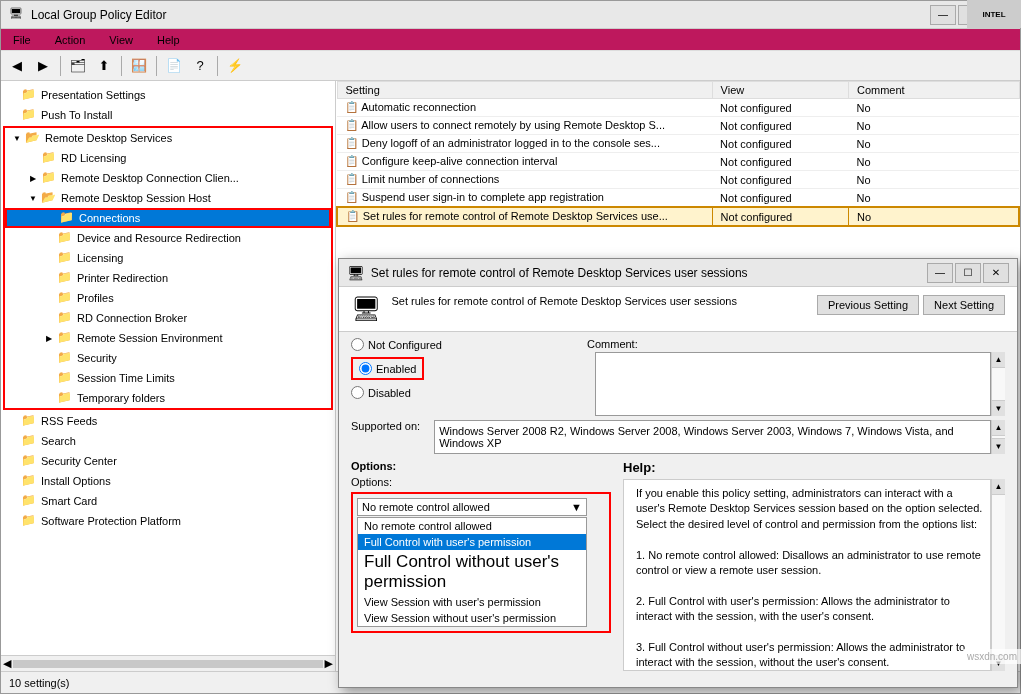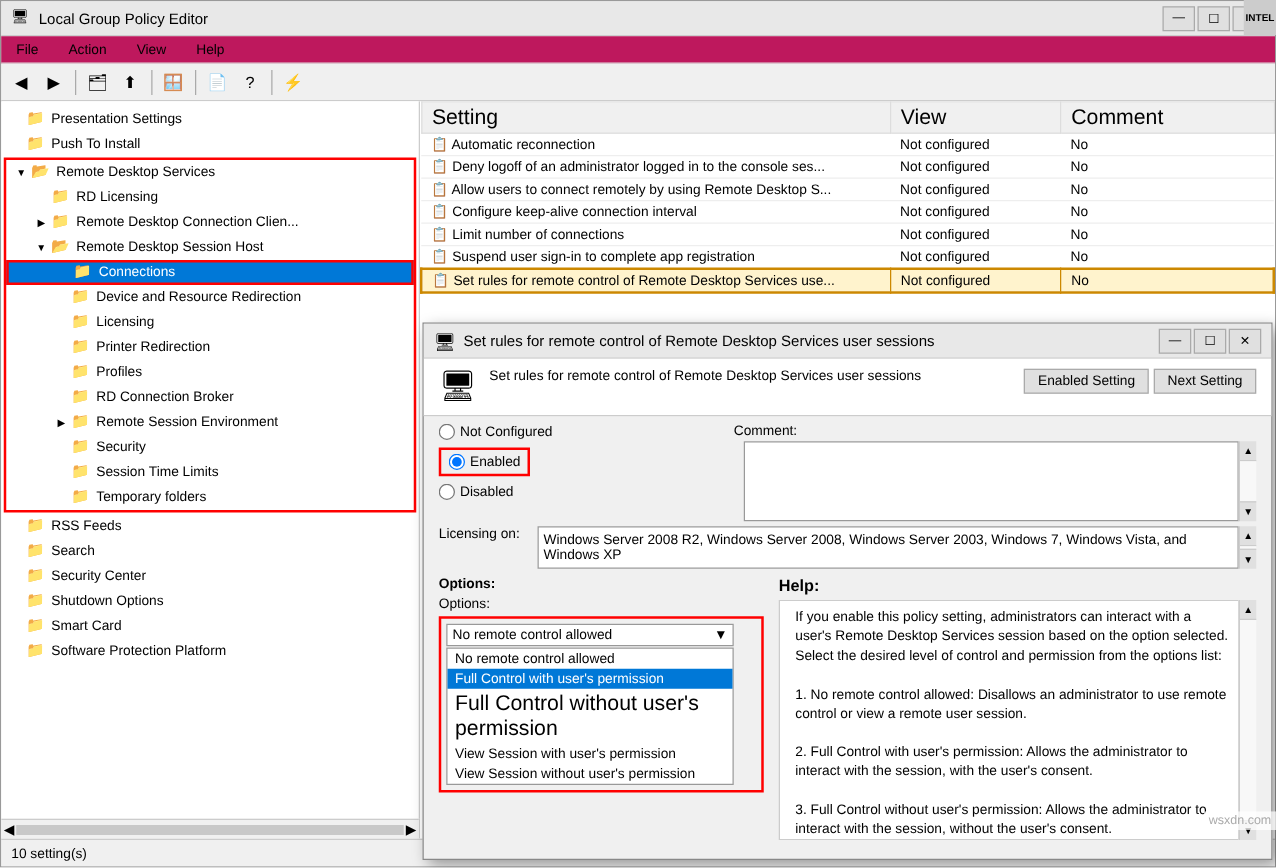--- a/index.html
+++ b/index.html
@@ -37,21 +37,21 @@
     .tree-item .label { font-size: 11px; overflow: hidden; text-overflow: ellipsis; }
     .tree-item.level0 { padding-left: 4px; }
     .tree-item.level1 { padding-left: 20px; }
     .tree-item.level2 { padding-left: 36px; }
 
     
     .right-panel { flex: 1; background: white; display: flex; flex-direction: column; overflow: hidden; }
 
     
     .policy-table { width: 100%; border-collapse: collapse; }
-    .policy-table th { background: #f0f0f0; border: 1px solid #ddd; padding: 2px 8px; text-align: left; font-size: 17px; font-weight: normal; }
+    .policy-table th { background: #f0f0f0; border: 1px solid #ddd; padding: 2px 8px; text-align: left; font-size: 11px; font-weight: normal; }
     .policy-table td { border-bottom: 1px solid #eee; padding: 2px 8px; font-size: 11px; white-space: nowrap; overflow: hidden; text-overflow: ellipsis; }
 
     
     .status-bar { height: 22px; background: #f0f0f0; border-top: 1px solid #ccc; display: flex; align-items: center; padding: 0 8px; font-size: 11px; flex-shrink: 0; }
 
     
     .dialog-overlay { position: absolute; top: 0; left: 0; width: 100%; height: 100%; pointer-events: none; }
     .dialog { position: absolute; background: #f0f0f0; border: 1px solid #888; box-shadow: 4px 4px 12px rgba(0,0,0,0.4); pointer-events: all; }
     .dialog-title { background: #e8e8e8; height: 28px; display: flex; align-items: center; padding: 0 8px; border-bottom: 1px solid #ccc; font-size: 12px; }
     .dialog-title-text { flex: 1; }
@@ -66,21 +66,21 @@
     .help-area { border: 1px solid #ccc; background: white; padding: 6px; font-size: 11px; line-height: 1.4; overflow-y: auto; }
 
     
     .v-scrollbar { width: 16px; background: #f0f0f0; border-left: 1px solid #ccc; display: flex; flex-direction: column; }
     .v-scrollbar-up { height: 16px; background: #e0e0e0; border-bottom: 1px solid #ccc; display: flex; align-items: center; justify-content: center; font-size: 8px; cursor: pointer; }
     .v-scrollbar-track { flex: 1; background: #f8f8f8; }
     .v-scrollbar-down { height: 16px; background: #e0e0e0; border-top: 1px solid #ccc; display: flex; align-items: center; justify-content: center; font-size: 8px; cursor: pointer; }
 
     .watermark { position: absolute; bottom: 30px; right: 0; font-size: 10px; color: #aaa; background: rgba(255,255,255,0.7); padding: 2px 4px; margin-left: 12px; }
 
-    .intel-badge { position: absolute; top: 0; right: 0; background: #ccc; width: 26px; height: 28px; display: flex; align-items: center; justify-content: center; font-size: 8px; font-weight: bold; }
+    .intel-badge { position: absolute; top: 0; right: 0; background: #ccc; width: 54px; height: 28px; display: flex; align-items: center; justify-content: center; font-size: 8px; font-weight: bold; }
     .tree-bottom-scroll { height: 16px; background: #f0f0f0; border-top: 1px solid #ccc; display: flex; align-items: center; justify-content: space-between; padding: 0 2px; }
   </style>
 </head>
 <body>
 
 <div class="main-window">
 
   <div class="title-bar">
     <span class="title-bar-icon">🖥</span>
     <span class="title-bar-text">Local Group Policy Editor</span>
@@ -218,21 +218,21 @@
           <span class="label">Search</span>
         </div>
         <div class="tree-item level0">
           <span class="expand"> </span>
           <span class="folder-icon">📁</span>
           <span class="label">Security Center</span>
         </div>
         <div class="tree-item level0">
           <span class="expand"> </span>
           <span class="folder-icon">📁</span>
-          <span class="label">Shutdown Options</span>
+          <span class="label">Install Options</span>
         </div>
         <div class="tree-item level0">
           <span class="expand"> </span>
           <span class="folder-icon">📁</span>
           <span class="label">Smart Card</span>
         </div>
         <div class="tree-item level0">
           <span class="expand"> </span>
           <span class="folder-icon">📁</span>
           <span class="label">Software Protection Platform</span>
@@ -257,26 +257,26 @@
               <th style="width:25%;">Comment</th>
             </tr>
           </thead>
           <tbody>
             <tr class="table-row">
               <td><span>📋</span> Automatic reconnection</td>
               <td>Not configured</td>
               <td>No</td>
             </tr>
             <tr class="table-row">
+              <td><span>📋</span> Allow users to connect remotely by using Remote Desktop S...</td>
+              <td>Not configured</td>
+              <td>No</td>
+            </tr>
+            <tr class="table-row">
               <td><span>📋</span> Deny logoff of an administrator logged in to the console ses...</td>
-              <td>Not configured</td>
-              <td>No</td>
-            </tr>
-            <tr class="table-row">
-              <td><span>📋</span> Allow users to connect remotely by using Remote Desktop S...</td>
               <td>Not configured</td>
               <td>No</td>
             </tr>
             <tr class="table-row">
               <td><span>📋</span> Configure keep-alive connection interval</td>
               <td>Not configured</td>
               <td>No</td>
             </tr>
             <tr class="table-row">
               <td><span>📋</span> Limit number of connections</td>
@@ -316,21 +316,21 @@
         <button class="title-btn">—</button>
         <button class="title-btn">☐</button>
         <button class="title-btn close">✕</button>
       </div>
     </div>
 
     <div style="background:white; padding:8px 12px; display:flex; align-items:flex-start; gap:10px; border-bottom:1px solid #ccc;">
       <span style="font-size:24px; flex-shrink:0;">🖥</span>
       <span style="font-size:11px; flex:1;">Set rules for remote control of Remote Desktop Services user sessions</span>
       <div style="display:flex; gap:4px; flex-shrink:0;">
-        <button class="nav-btn">Enabled Setting</button>
+        <button class="nav-btn">Previous Setting</button>
         <button class="nav-btn">Next Setting</button>
       </div>
     </div>
 
     <div style="display:flex; gap:0; padding:6px 12px 4px 12px; align-items:flex-start;">
 
       <div style="flex:0 0 220px;">
         <div style="display:flex; align-items:center; gap:4px; margin-bottom:6px;">
           <input type="radio" name="policy-state" id="r-not-configured" style="">
           <label for="r-not-configured" style="font-size:11px;">Not Configured</label>
@@ -353,21 +353,21 @@
           <div class="v-scrollbar" style="width:14px;">
             <div class="v-scrollbar-up">▲</div>
             <div class="v-scrollbar-track"></div>
             <div class="v-scrollbar-down">▼</div>
           </div>
         </div>
       </div>
     </div>
 
     <div style="display:flex; padding:0 12px 6px 12px; align-items:flex-start;">
-      <span style="font-size:11px; flex-shrink:0; margin-right:6px;">Licensing on:</span>
+      <span style="font-size:11px; flex-shrink:0; margin-right:6px;">Supported on:</span>
       <div style="flex:1; display:flex;">
         <div class="supported-box" style="flex:1;">Windows Server 2008 R2, Windows Server 2008, Windows Server 2003, Windows 7, Windows Vista, and Windows XP</div>
         <div class="v-scrollbar" style="width:14px;">
           <div class="v-scrollbar-up">▲</div>
           <div class="v-scrollbar-track"></div>
           <div class="v-scrollbar-down">▼</div>
         </div>
       </div>
     </div>
 

